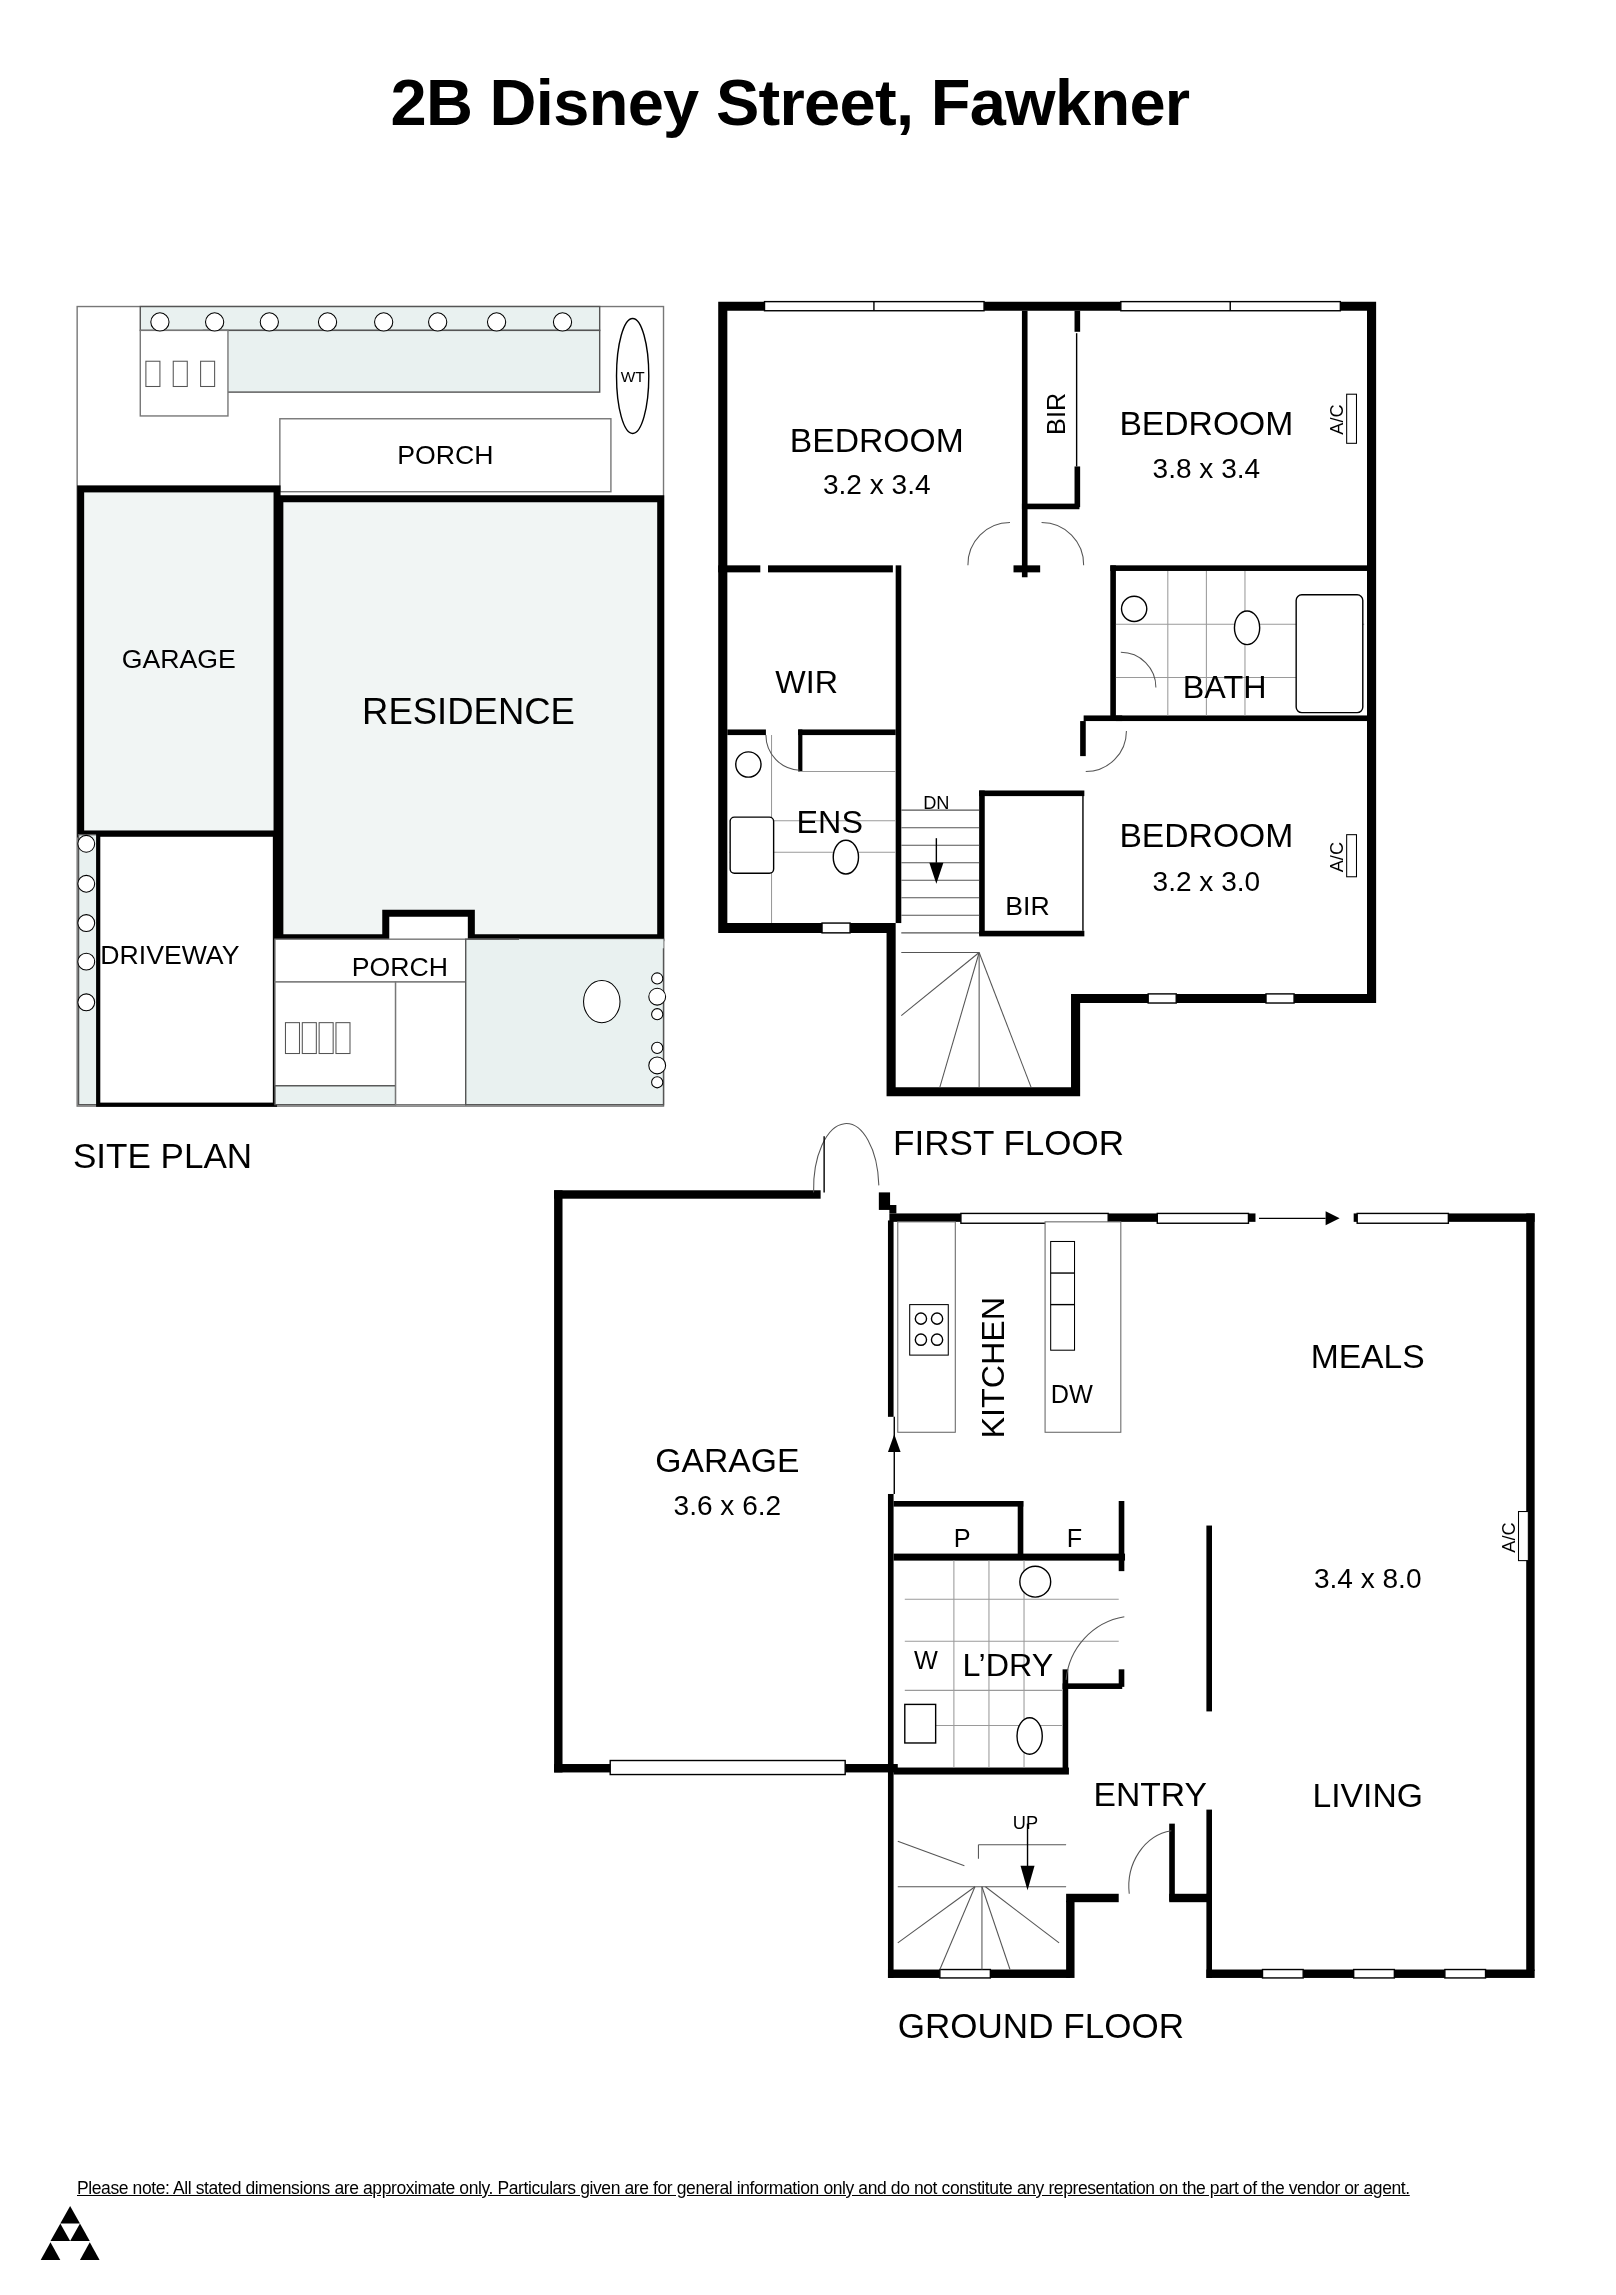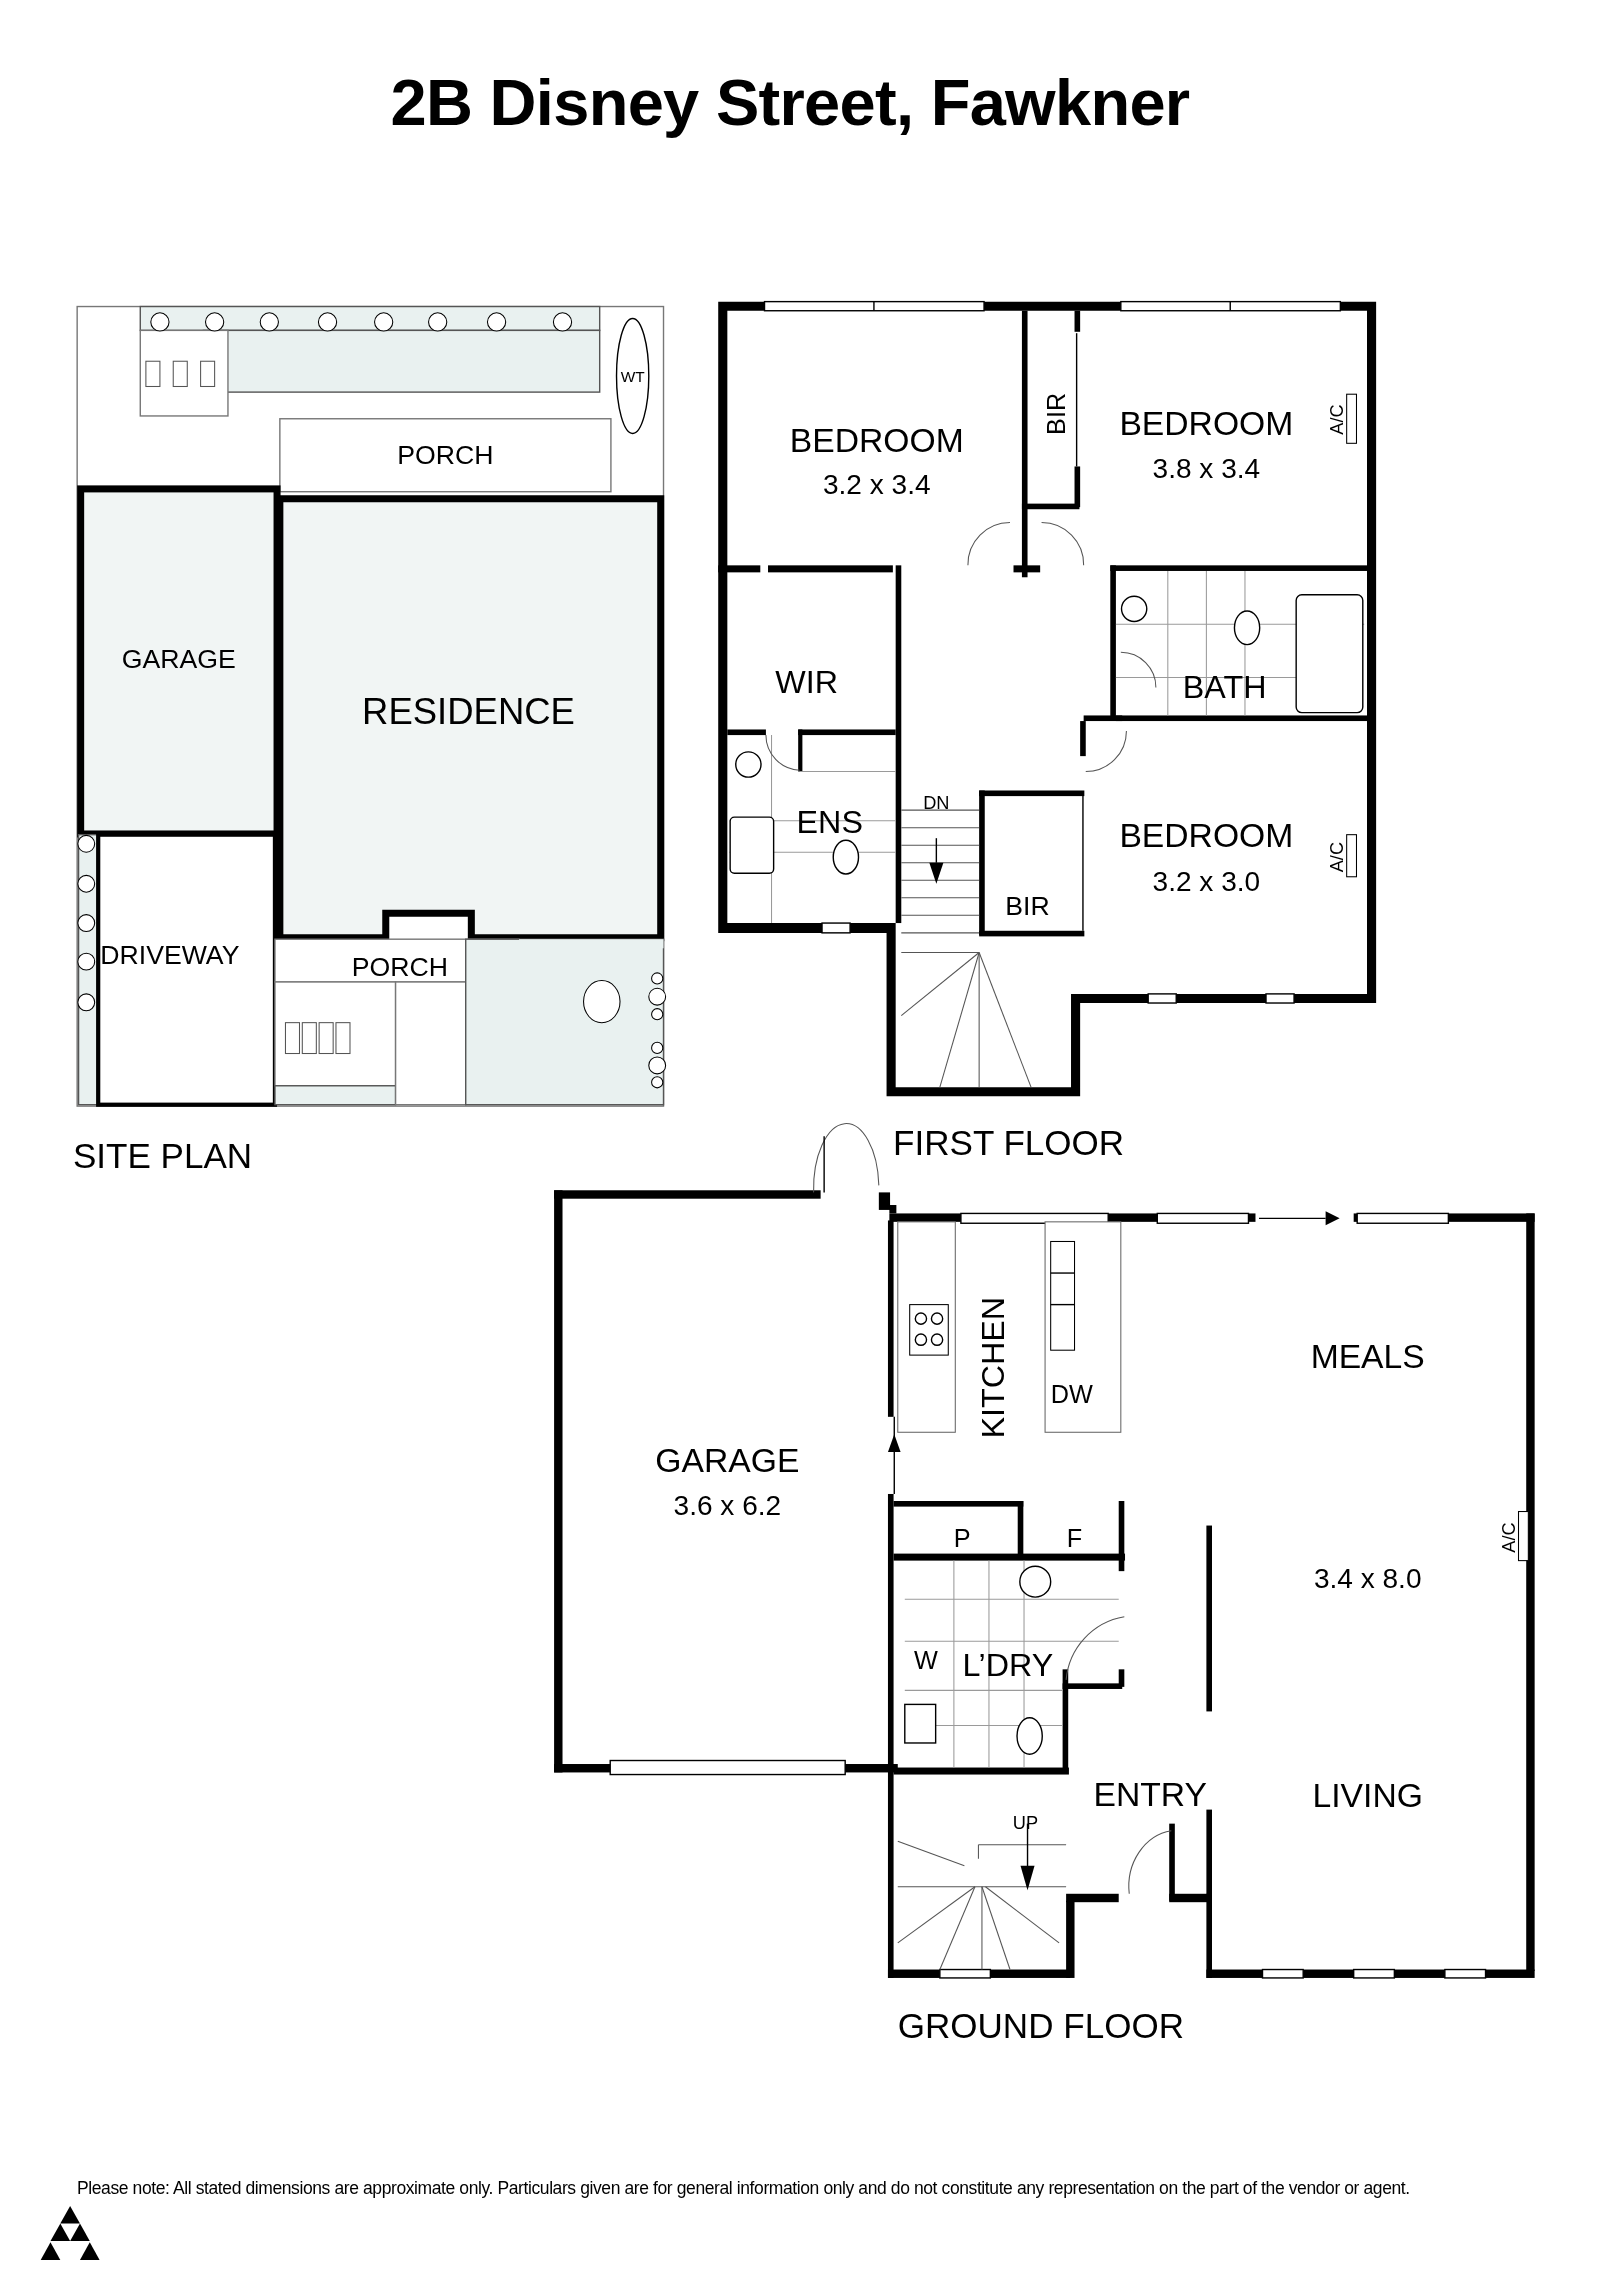--- a/index.html
+++ b/index.html
@@ -1,19 +1,19 @@
 <!DOCTYPE html>
 <html style="font-size:11.2px"><head>
 <meta charset="utf-8">
 <style>
   html, body { margin: 0; padding: 0; background: #ffffff; }
   body { width: 1616px; height: 2295px; position: relative; overflow: hidden; font-family: "Liberation Sans", sans-serif; }
   #plan { position: absolute; left: 0; top: 0; width: 1616px; height: 2295px; }
   .title { position: absolute; left: 0; top: 65px; width: 1580px; text-align: center; font-size: 65px; font-weight: bold; color: #000; letter-spacing: -0.7px; }
-  .disclaimer { position: absolute; left: 77px; top: 2178px; font-size: 17.5px; color: #000; letter-spacing: -0.4px; }
+  .disclaimer { position: absolute; left: 77px; top: 2178px; font-size: 17.5px; color: #000; letter-spacing: -0.4px; text-decoration: underline; }
   svg text { font-family: "Liberation Sans", sans-serif; fill: #000; }
   .wall { fill: #000; }
   .thin { stroke: #000; stroke-width: 2; fill: none; }
   .hair { stroke: #555; stroke-width: 1.5; fill: none; }
   .tile { stroke: #9a9a9a; stroke-width: 1.5; fill: none; }
   .lawn { fill: #e9f1f0; stroke: #555; stroke-width: 2; }
   .bldg { fill: #f1f5f4; }
   .win { fill: #fff; stroke: #000; stroke-width: 2; }
 </style>
 </head>

